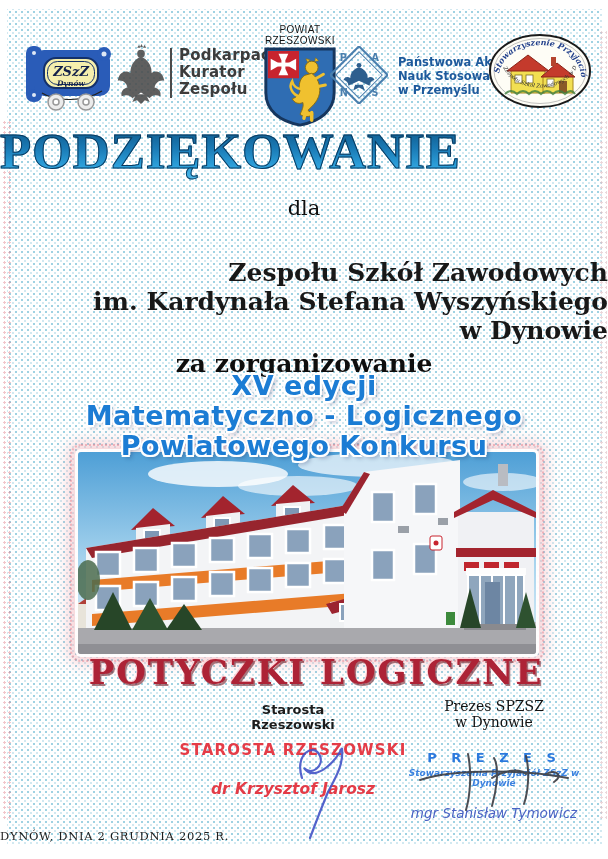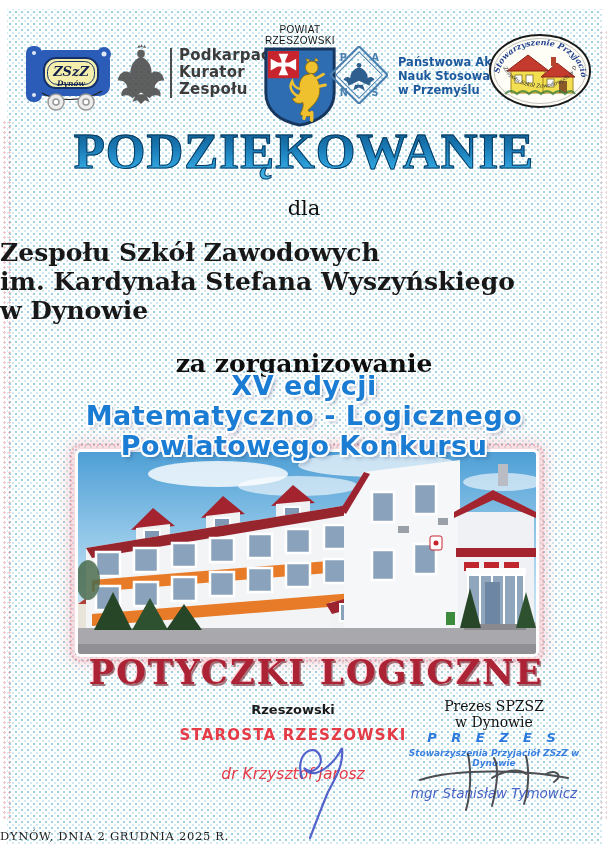--- a/index.html
+++ b/index.html
@@ -25,31 +25,31 @@
   .kurator-text{position:absolute;left:179px;top:47px;font-family:"DejaVu Sans",sans-serif;
     font-size:15px;line-height:17px;color:#3c3c3c;font-weight:600;letter-spacing:.2px;}
   .powiat{position:absolute;left:250px;top:24px;width:100px;text-align:center;}
   .powiat-label{font-size:10px;letter-spacing:.4px;color:#141414;font-family:Liberation Sans, sans-serif;}
   .pans{position:absolute;left:330px;top:46px;}
   .pans-text{position:absolute;left:398px;top:55px;font-family:"DejaVu Sans",sans-serif;
     font-weight:bold;font-size:11.5px;line-height:14px;color:#1e5a9c;}
   .logo-oval{position:absolute;left:487px;top:30px;}
 
   
-  .title{position:absolute;top:122px;left:0;width:100%;text-align:center;
+  .title{position:absolute;top:122px;left:0;width:100%;
     font-family:"Liberation Serif","DejaVu Serif",serif;font-weight:bold;font-size:51px;
     letter-spacing:1px;color:#1a7ab5;}
   @supports ((-webkit-background-clip:text) or (background-clip:text)){
     .title{background:linear-gradient(180deg,#0c4f7e 0%,#1a7ab5 45%,#2fa3dd 78%,#4db8e8 100%);
       -webkit-background-clip:text;background-clip:text;color:transparent;
       -webkit-text-stroke:1px #0a3a5f;}
   }
   .dla{position:absolute;top:196px;left:0;width:100%;text-align:center;
     font-size:21px;font-weight:normal;color:#0e0e0e;}
-  .recipient{position:absolute;top:238px;left:0;width:100%;text-align:left;
+  .recipient{position:absolute;top:258px;left:0;width:100%;text-align:right;
     font-size:25px;font-weight:bold;color:#181818;line-height:29px;}
   .reason{position:absolute;top:349px;left:0;width:100%;text-align:center;
     font-size:25px;font-weight:bold;color:#0e0e0e;}
   .contest{position:absolute;top:371px;left:0;width:100%;text-align:center;z-index:5;
     font-family:"DejaVu Sans","Liberation Sans",sans-serif;font-weight:bold;font-size:27px;
     line-height:30px;color:#1b7cd4;letter-spacing:.5px;
     text-shadow:2px 0 0 #fff,-2px 0 0 #fff,0 2px 0 #fff,0 -2px 0 #fff,
       1.5px 1.5px 0 #fff,-1.5px -1.5px 0 #fff,1.5px -1.5px 0 #fff,-1.5px 1.5px 0 #fff,
       3px 3px 4px rgba(25,35,90,.35);}
 
@@ -65,26 +65,26 @@
     color:#ad2336;
     text-shadow:1.5px 1.5px 0 rgba(96,12,24,.55), -1px -1px 0 rgba(255,205,210,.85);}
 
   
   .sig-left{position:absolute;left:168px;top:702px;width:250px;text-align:center;}
   .sig-role-sans{font-family:"DejaVu Sans",sans-serif;font-size:13px;font-weight:bold;
     color:#1c1c1c;line-height:15px;}
   .stamp-red-title{margin-top:9px;font-family:"DejaVu Sans",sans-serif;font-weight:bold;
     font-size:15px;letter-spacing:1.2px;color:#e4323e;opacity:.95;}
   .stamp-red-name{margin-top:21px;font-family:"DejaVu Sans",sans-serif;font-style:italic;
-    font-weight:normal;font-size:15.5px;color:#e4323e;opacity:.95;}
+    font-weight:bold;font-size:15.5px;color:#e4323e;opacity:.95;}
   .sig-right{position:absolute;left:388px;top:698px;width:212px;text-align:center;}
   .sig-role-serif{font-family:"DejaVu Serif",serif;font-size:14px;font-weight:normal;
     color:#121212;line-height:16px;}
-  .stamp-blue-title{margin-top:0;font-family:"DejaVu Sans",sans-serif;font-weight:bold;
-    font-style:italic;font-size:13px;letter-spacing:5px;color:#2b79dd;}
+  .stamp-blue-title{margin-top:20px;font-family:"DejaVu Sans",sans-serif;font-weight:bold;
+    font-size:13px;letter-spacing:5px;color:#2b79dd;}
   .stamp-blue-sub{margin-top:3px;font-family:"DejaVu Sans",sans-serif;font-style:italic;
     font-weight:600;font-size:9px;color:#3b82e0;}
   .sig-name-blue{margin-top:17px;font-family:"DejaVu Sans",sans-serif;font-style:italic;
     font-size:13.5px;color:#4a63c4;}
   .sign-blue-svg{position:absolute;left:260px;top:742px;width:120px;height:98px;z-index:7;}
   .sign-dark-svg{position:absolute;left:406px;top:748px;width:178px;height:66px;z-index:7;}
 
   .dateline{position:absolute;top:829px;left:0;width:100%;text-align:left;
     font-size:11.5px;letter-spacing:.7px;color:#1d1d1d;}
 </style>
@@ -332,20 +332,21 @@
         <polygon points="392,136 403,176 382,176"></polygon>
         <polygon points="448,140 458,176 438,176" fill="#2e5230"></polygon>
       </g>
       <rect x="368" y="160" width="9" height="13" fill="#3c8a3c"></rect>
     </svg>
   </div>
 
   <div class="event">POTYCZKI LOGICZNE</div>
 
   <div class="sig-left">
+    <div class="sig-role-sans">Starosta</div>
     <div class="sig-role-sans">Rzeszowski</div>
     <div class="stamp-red-title">STAROSTA RZESZOWSKI</div>
     <div class="stamp-red-name">dr Krzysztof Jarosz</div>
   </div>
   <svg class="sign-blue-svg" viewBox="0 0 120 98">
     <path d="M42 36 C 34 12 54 0 60 14 C 64 24 52 34 44 26 C 56 42 78 16 82 6
              C 84 24 74 38 68 50 C 63 62 56 80 50 96" fill="none" stroke="#4353c6" stroke-width="2.2" stroke-linecap="round" opacity=".9"></path>
   </svg>
 
   <div class="sig-right">

